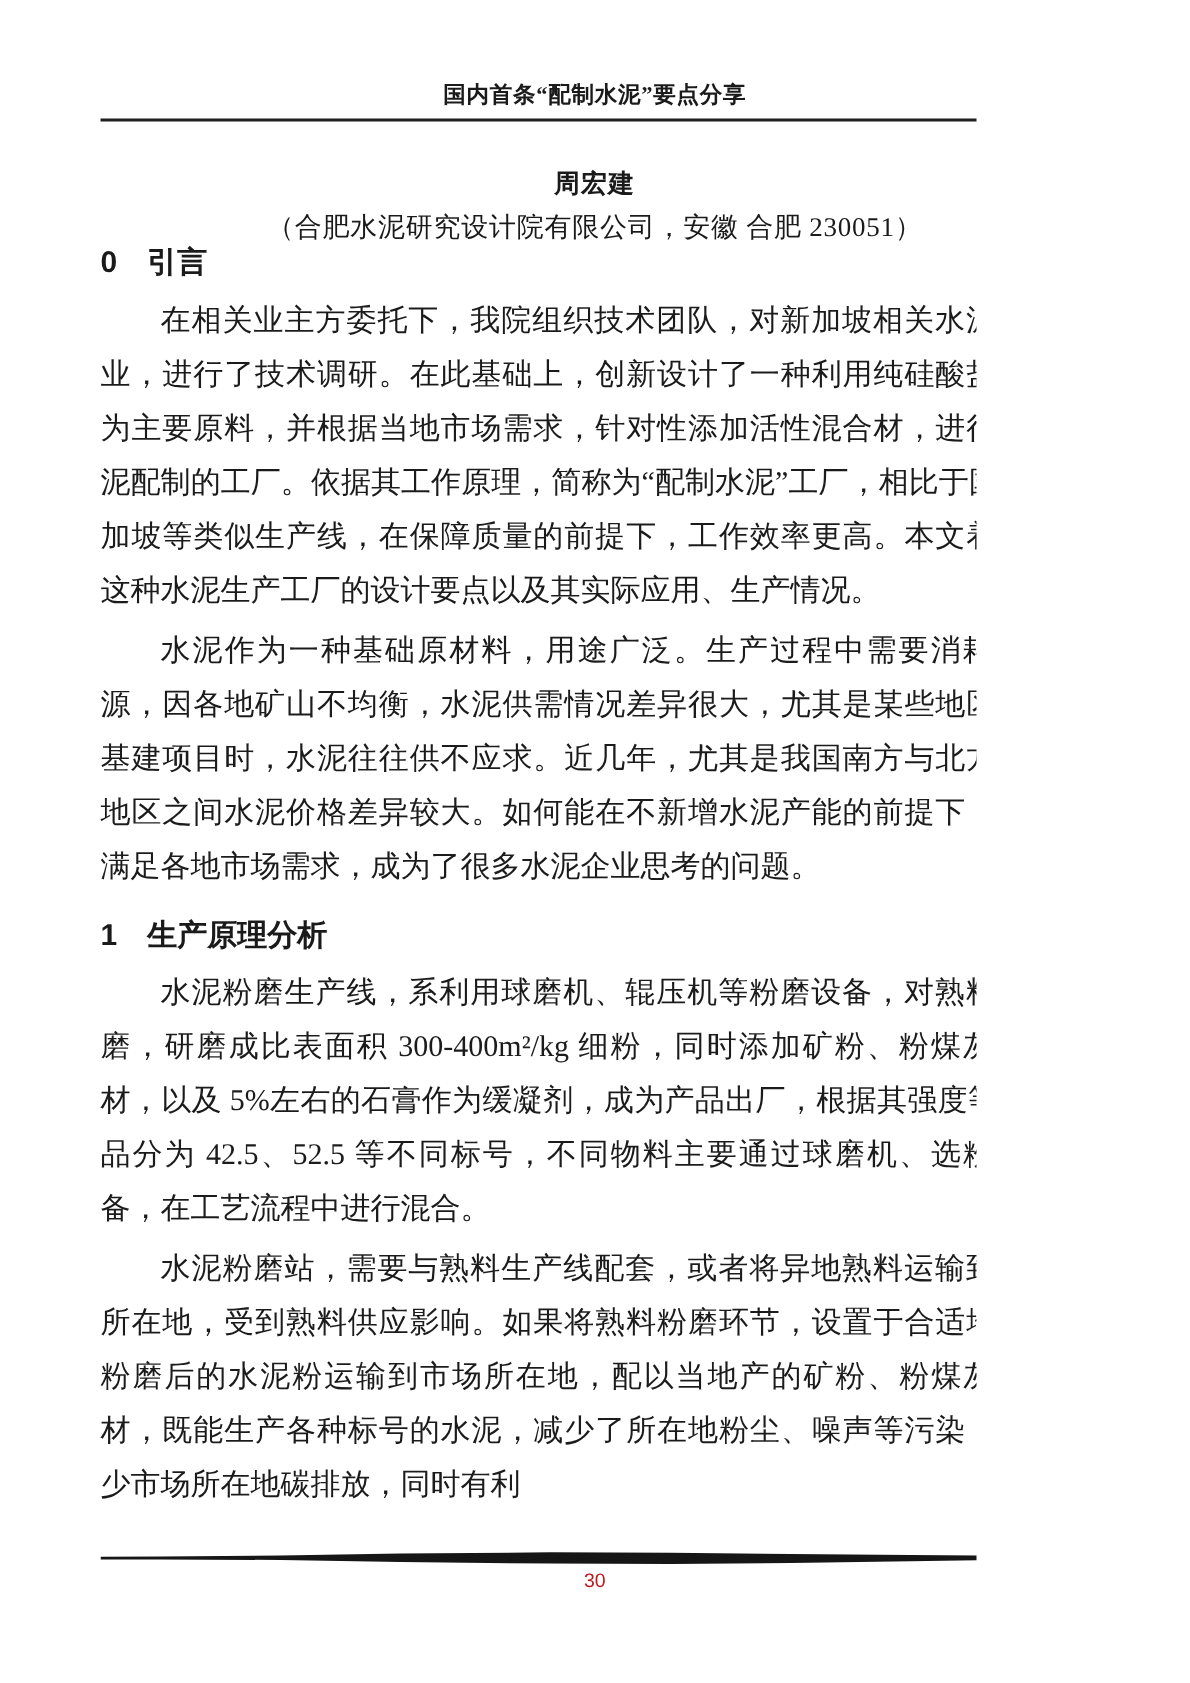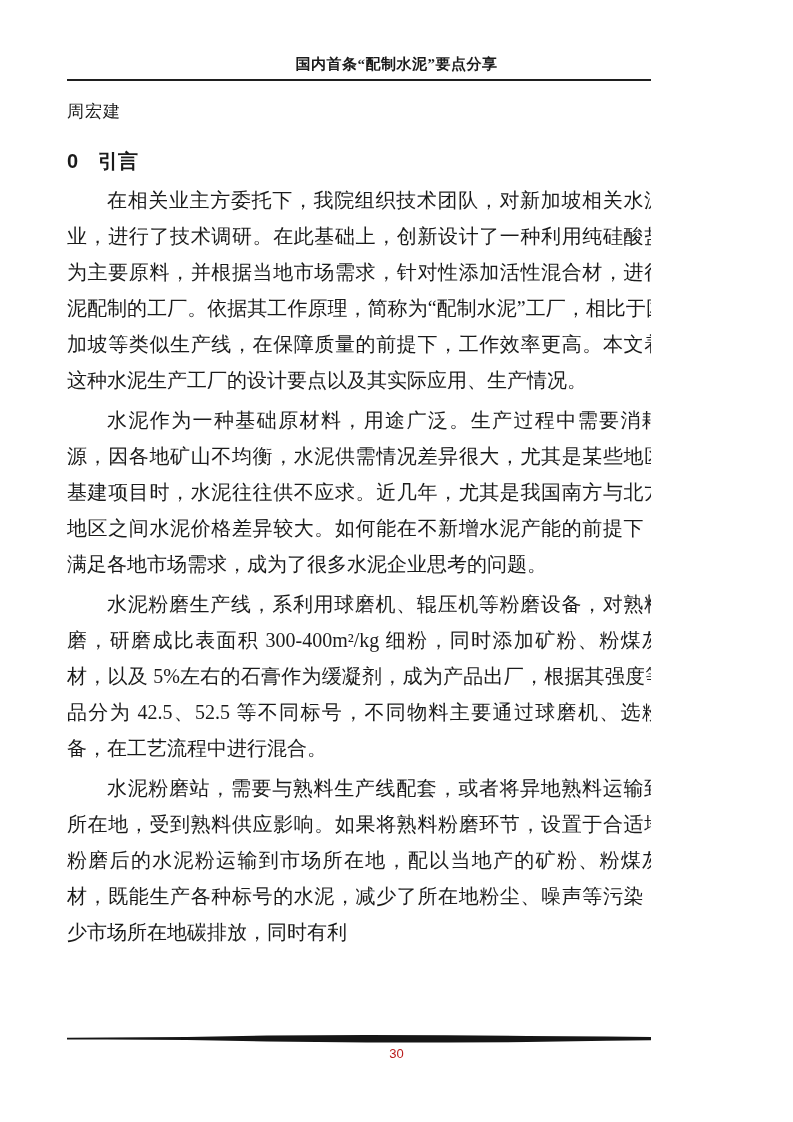--- a/index.html
+++ b/index.html
@@ -39,42 +39,42 @@
   .article-title {
     margin: 42px 0 0 0;
     text-align: center;
     font-family: "Liberation Sans", sans-serif;
     font-size: 30px;
     font-weight: 700;
     letter-spacing: 2px;
     line-height: 38px;
   }
   .author {
-    margin-top: 20px;
-    text-align: left;
+    margin-top: 31px;
+    text-align: center;
     font-size: 17px;
     line-height: 22px;
     letter-spacing: 1px;
+    font-weight: bold;
   }
   .affiliation {
     margin-top: 5px;
     text-align: center;
     font-size: 18px;
     line-height: 24px;
     letter-spacing: 0.5px;
   }
   .section-heading {
     font-family: "Liberation Sans", sans-serif;
     font-size: 20px;
     font-weight: 700;
     line-height: 24px;
     margin: 0;
   }
   .section-heading.first {
-    margin-top: 26px;
     margin-bottom: 9px;
   }
   .section-heading.second {
     margin-top: 16px;
     margin-bottom: 8px;
   }
   .body-para {
     margin: 0 0 4px 0;
     font-size: 20px;
     line-height: 36px;
@@ -120,27 +120,29 @@
 <div class="page">
   <div class="content">
 
     <div class="running-title">国内首条“配制水泥”要点分享</div>
 
     <div class="header-rule"></div>
 
 
     <div class="author">周宏建</div>
 
+    <div class="affiliation">（合肥水泥研究设计院有限公司，安徽 合肥 230051）</div>
 
     <h2 class="section-heading first">0　引言</h2>
 
     <p class="body-para">在相关业主方委托下，我院组织技术团队，对新加坡相关水泥生产企业，进行了技术调研。在此基础上，创新设计了一种利用纯硅酸盐水泥作为主要原料，并根据当地市场需求，针对性添加活性混合材，进行二次水泥配制的工厂。依据其工作原理，简称为“配制水泥”工厂，相比于国外如新加坡等类似生产线，在保障质量的前提下，工作效率更高。本文着重介绍这种水泥生产工厂的设计要点以及其实际应用、生产情况。</p>
 
     <p class="body-para">水泥作为一种基础原材料，用途广泛。生产过程中需要消耗大量资源，因各地矿山不均衡，水泥供需情况差异很大，尤其是某些地区有大型基建项目时，水泥往往供不应求。近几年，尤其是我国南方与北方城市，地区之间水泥价格差异较大。如何能在不新增水泥产能的前提下，更好地满足各地市场需求，成为了很多水泥企业思考的问题。</p>
 
+    <h2 class="section-heading second">1　生产原理分析</h2>
 
     <p class="body-para">水泥粉磨生产线，系利用球磨机、辊压机等粉磨设备，对熟料加以粉磨，研磨成比表面积 300-400m²/kg 细粉，同时添加矿粉、粉煤灰等混合材，以及 5%左右的石膏作为缓凝剂，成为产品出厂，根据其强度等级，产品分为 42.5、52.5 等不同标号，不同物料主要通过球磨机、选粉机等设备，在工艺流程中进行混合。</p>
 
     <p class="body-para">水泥粉磨站，需要与熟料生产线配套，或者将异地熟料运输到粉磨站所在地，受到熟料供应影响。如果将熟料粉磨环节，设置于合适地域，将粉磨后的水泥粉运输到市场所在地，配以当地产的矿粉、粉煤灰等混合材，既能生产各种标号的水泥，减少了所在地粉尘、噪声等污染，又能减少市场所在地碳排放，同时有利</p>
   </div>
 
   <div class="footer">
     <svg class="footer-rule-svg" width="659" height="10" viewBox="0 0 659 10" xmlns="http://www.w3.org/2000/svg">
       <polygon fill="#161616" points="
         0,3.8 40,3.6 120,3.0 200,1.6 300,0.9 380,1.2 460,2.0 540,2.6 620,3.2 659,3.4

